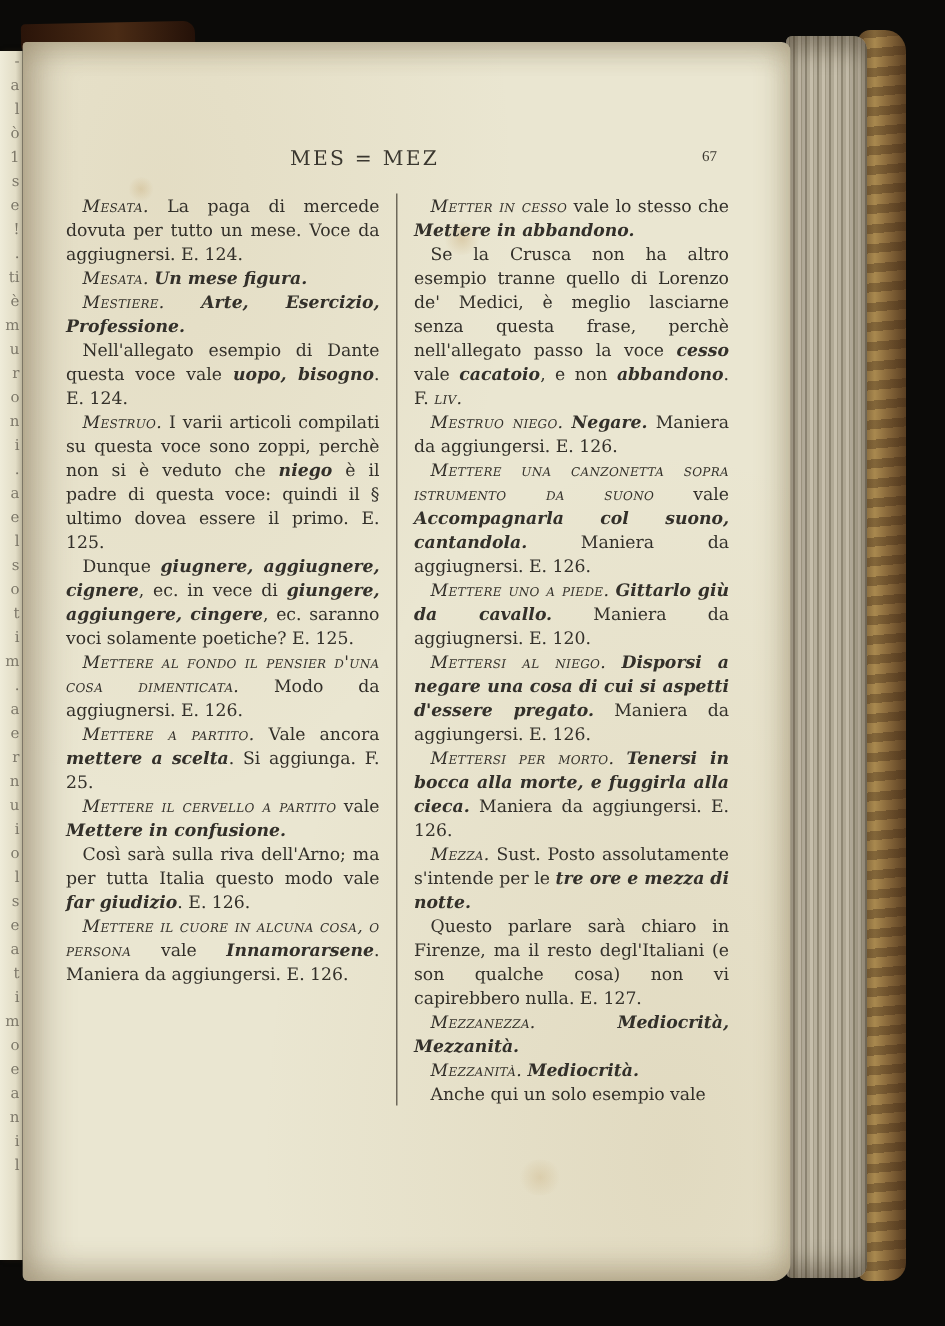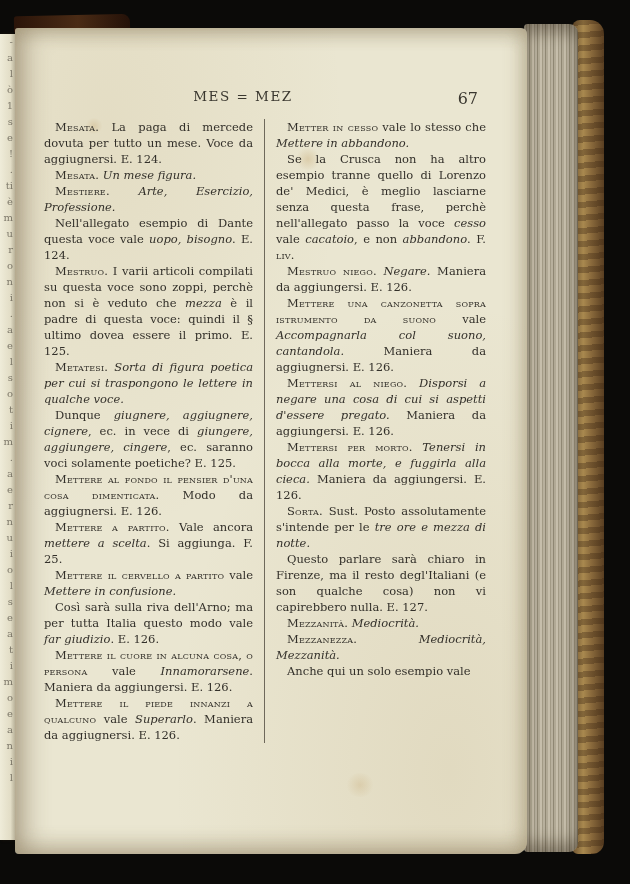--- a/index.html
+++ b/index.html
@@ -63,43 +63,43 @@
   }
   .stain{position:absolute;border-radius:50%;pointer-events:none;}
   .stain.s1{left:280px;top:120px;width:26px;height:22px;
     background:radial-gradient(circle,rgba(170,120,40,.22),rgba(0,0,0,0) 70%);}
   .stain.s2{left:70px;top:90px;width:18px;height:16px;
     background:radial-gradient(circle,rgba(170,120,40,.18),rgba(0,0,0,0) 70%);}
   .stain.s3{left:330px;top:745px;width:30px;height:24px;
     background:radial-gradient(circle,rgba(170,120,40,.16),rgba(0,0,0,0) 70%);}
 
   
-  .text-area{position:absolute;left:29px;top:60px;width:442px;color:#34312a;}
+  .text-area{position:absolute;left:29px;top:70px;width:442px;color:#34312a;}
   .running-row{position:relative;height:22px;}
   .running-head{
     position:absolute;left:0;right:44px;text-align:center;
     font-size:13.5px;letter-spacing:1.5px;font-variant:small-caps;
     color:#3a372f;
   }
   .page-number{
-    position:absolute;right:8px;top:1px;font-size:16px;color:#3a372f;
+    position:absolute;right:8px;top:1px;font-size:10px;color:#3a372f;font-family:Liberation Serif, serif;
   }
   .cols{display:flex;margin-top:9px;}
   .col{width:209px;}
   .col.right{
     border-left:1px solid rgba(58,53,43,.7);
     padding-left:11px;margin-left:11px;width:210px;
   }
   .entry{
     margin:0;text-indent:11px;text-align:justify;
     font-size:11.5px;line-height:16px;color:#33302a;
     hyphens:auto;
   }
-  .seg-sc{font-variant:small-caps;letter-spacing:.2px;}
-  .seg-i{font-style:italic;}
+  .seg-sc{font-variant:small-caps;letter-spacing:.2px;font-style:italic;}
+  .seg-i{font-style:italic;font-weight:bold;}
   .seg-r{}
 </style>
 </head>
 <body>
 
 <div class="scene">
 
   <div class="cover-edge"></div>
   <div class="fore-edge"></div>
   <div class="binding-top"></div>
@@ -163,40 +163,39 @@
       <div class="running-row">
         <span class="running-head">MES = MEZ</span>
         <span class="page-number">67</span>
       </div>
       <div class="cols">
         <div class="col left">
             <p class="entry"><span class="seg-sc">Mesata.</span><span class="seg-r"> La paga di mercede dovuta per tutto un mese. Voce da aggiugnersi. E. 124.</span></p>
             <p class="entry"><span class="seg-sc">Mesata.</span><span class="seg-r"> </span><span class="seg-i">Un mese figura.</span></p>
             <p class="entry"><span class="seg-sc">Mestiere.</span><span class="seg-r"> </span><span class="seg-i">Arte, Esercizio, Professione.</span></p>
             <p class="entry"><span class="seg-r">Nell'allegato esempio di Dante questa voce vale </span><span class="seg-i">uopo, bisogno</span><span class="seg-r">. E. 124.</span></p>
-            <p class="entry"><span class="seg-sc">Mestruo.</span><span class="seg-r"> I varii articoli compilati su questa voce sono zoppi, perchè non si è veduto che </span><span class="seg-i">mezza</span><span class="seg-r"> è il padre di questa voce: quindi il § ultimo dovea essere il primo. E. 125.</span></p>
-            <p class="entry"><span class="seg-sc">Metatesi.</span><span class="seg-r"> </span><span class="seg-i">Sorta di figura poetica per cui si traspongono le lettere in qualche voce.</span></p>
+            <p class="entry"><span class="seg-sc">Mestruo.</span><span class="seg-r"> I varii articoli compilati su questa voce sono zoppi, perchè non si è veduto che </span><span class="seg-i">niego</span><span class="seg-r"> è il padre di questa voce: quindi il § ultimo dovea essere il primo. E. 125.</span></p>
             <p class="entry"><span class="seg-r">Dunque </span><span class="seg-i">giugnere, aggiugnere, cignere</span><span class="seg-r">, ec. in vece di </span><span class="seg-i">giungere, aggiungere, cingere</span><span class="seg-r">, ec. saranno voci solamente poetiche? E. 125.</span></p>
             <p class="entry"><span class="seg-sc">Mettere al fondo il pensier d'una cosa dimenticata.</span><span class="seg-r"> Modo da aggiugnersi. E. 126.</span></p>
             <p class="entry"><span class="seg-sc">Mettere a partito.</span><span class="seg-r"> Vale ancora </span><span class="seg-i">mettere a scelta</span><span class="seg-r">. Si aggiunga. F. 25.</span></p>
             <p class="entry"><span class="seg-sc">Mettere il cervello a partito</span><span class="seg-r"> vale </span><span class="seg-i">Mettere in confusione.</span></p>
             <p class="entry"><span class="seg-r">Così sarà sulla riva dell'Arno; ma per tutta Italia questo modo vale </span><span class="seg-i">far giudizio</span><span class="seg-r">. E. 126.</span></p>
             <p class="entry"><span class="seg-sc">Mettere il cuore in alcuna cosa, o persona</span><span class="seg-r"> vale </span><span class="seg-i">Innamorarsene</span><span class="seg-r">. Maniera da aggiungersi. E. 126.</span></p>
-            <p class="entry"><span class="seg-sc">Mettere il piede innanzi a qualcuno</span><span class="seg-r"> vale </span><span class="seg-i">Superarlo</span><span class="seg-r">. Maniera da aggiugnersi. E. 126.</span></p>
           </div>
         <div class="col right">
             <p class="entry"><span class="seg-sc">Metter in cesso</span><span class="seg-r"> vale lo stesso che </span><span class="seg-i">Mettere in abbandono.</span></p>
             <p class="entry"><span class="seg-r">Se la Crusca non ha altro esempio tranne quello di Lorenzo de' Medici, è meglio lasciarne senza questa frase, perchè nell'allegato passo la voce </span><span class="seg-i">cesso</span><span class="seg-r"> vale </span><span class="seg-i">cacatoio</span><span class="seg-r">, e non </span><span class="seg-i">abbandono</span><span class="seg-r">. F. </span><span class="seg-sc">liv.</span></p>
             <p class="entry"><span class="seg-sc">Mestruo niego.</span><span class="seg-r"> </span><span class="seg-i">Negare.</span><span class="seg-r"> Maniera da aggiungersi. E. 126.</span></p>
             <p class="entry"><span class="seg-sc">Mettere una canzonetta sopra istrumento da suono</span><span class="seg-r"> vale </span><span class="seg-i">Accompagnarla col suono, cantandola.</span><span class="seg-r"> Maniera da aggiugnersi. E. 126.</span></p>
+            <p class="entry"><span class="seg-sc">Mettere uno a piede.</span><span class="seg-r"> </span><span class="seg-i">Gittarlo giù da cavallo.</span><span class="seg-r"> Maniera da aggiugnersi. E. 120.</span></p>
             <p class="entry"><span class="seg-sc">Mettersi al niego.</span><span class="seg-r"> </span><span class="seg-i">Disporsi a negare una cosa di cui si aspetti d'essere pregato.</span><span class="seg-r"> Maniera da aggiungersi. E. 126.</span></p>
             <p class="entry"><span class="seg-sc">Mettersi per morto.</span><span class="seg-r"> </span><span class="seg-i">Tenersi in bocca alla morte, e fuggirla alla cieca.</span><span class="seg-r"> Maniera da aggiungersi. E. 126.</span></p>
-            <p class="entry"><span class="seg-sc">Sorta.</span><span class="seg-r"> Sust. Posto assolutamente s'intende per le </span><span class="seg-i">tre ore e mezza di notte.</span></p>
+            <p class="entry"><span class="seg-sc">Mezza.</span><span class="seg-r"> Sust. Posto assolutamente s'intende per le </span><span class="seg-i">tre ore e mezza di notte.</span></p>
             <p class="entry"><span class="seg-r">Questo parlare sarà chiaro in Firenze, ma il resto degl'Italiani (e son qualche cosa) non vi capirebbero nulla. E. 127.</span></p>
+            <p class="entry"><span class="seg-sc">Mezzanezza.</span><span class="seg-r"> </span><span class="seg-i">Mediocrità, Mezzanità.</span></p>
             <p class="entry"><span class="seg-sc">Mezzanità.</span><span class="seg-r"> </span><span class="seg-i">Mediocrità.</span></p>
-            <p class="entry"><span class="seg-sc">Mezzanezza.</span><span class="seg-r"> </span><span class="seg-i">Mediocrità, Mezzanità.</span></p>
             <p class="entry"><span class="seg-r">Anche qui un solo esempio vale</span></p>
           </div>
       </div>
     </div>
   </div>
 
 </div>
 
 </body></html>

